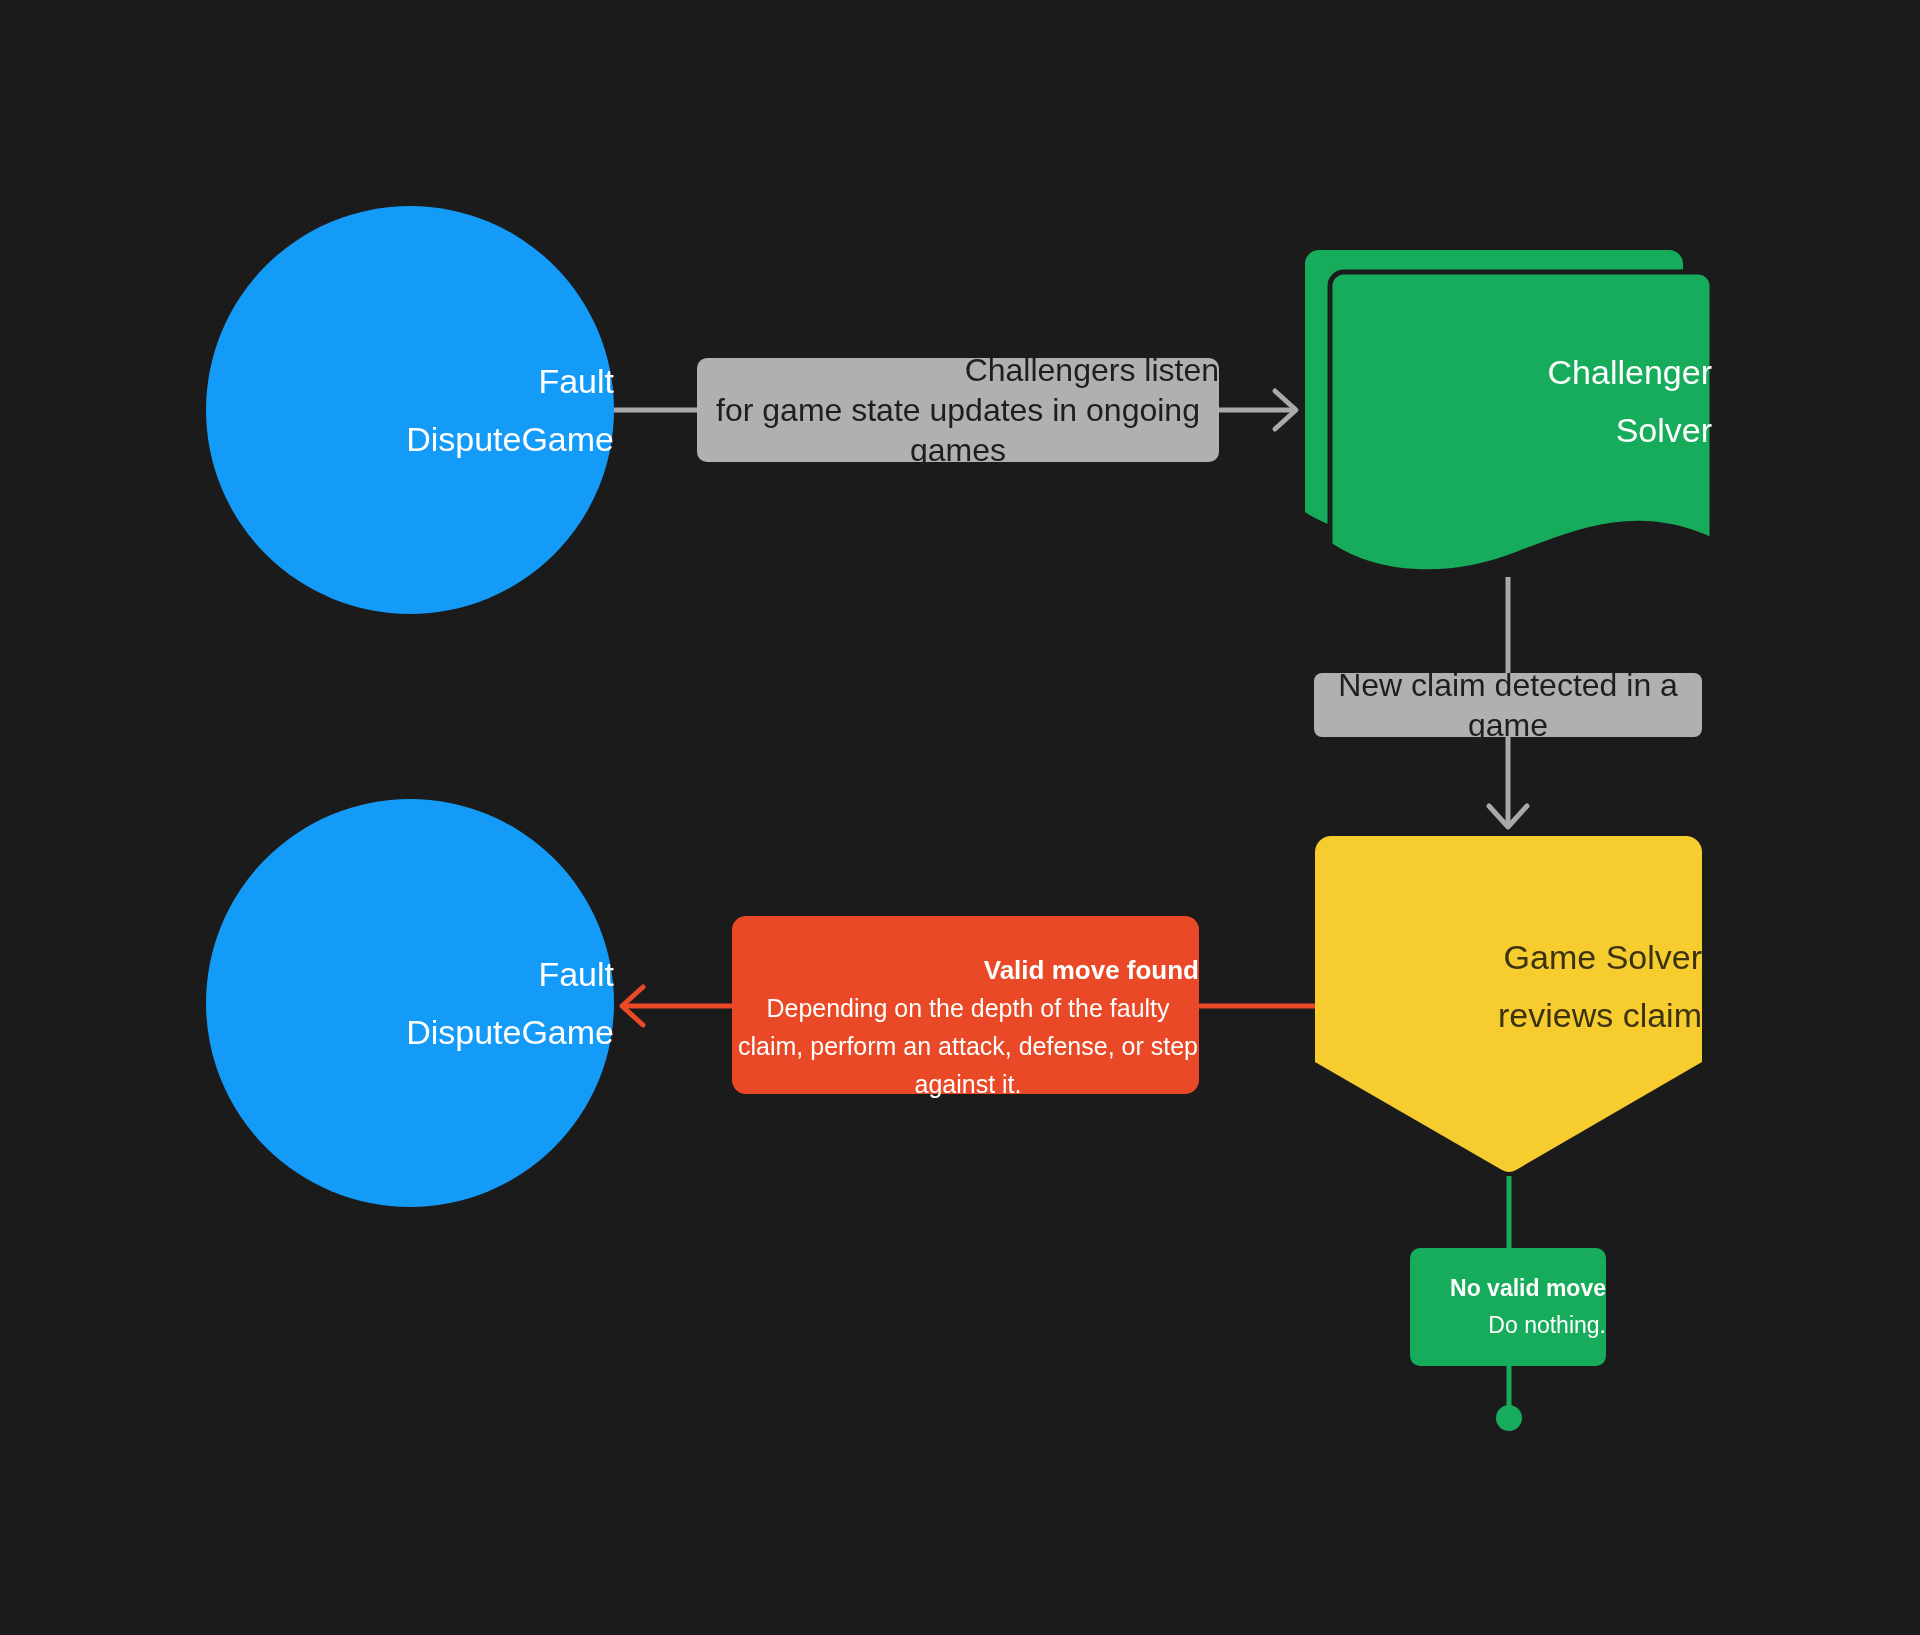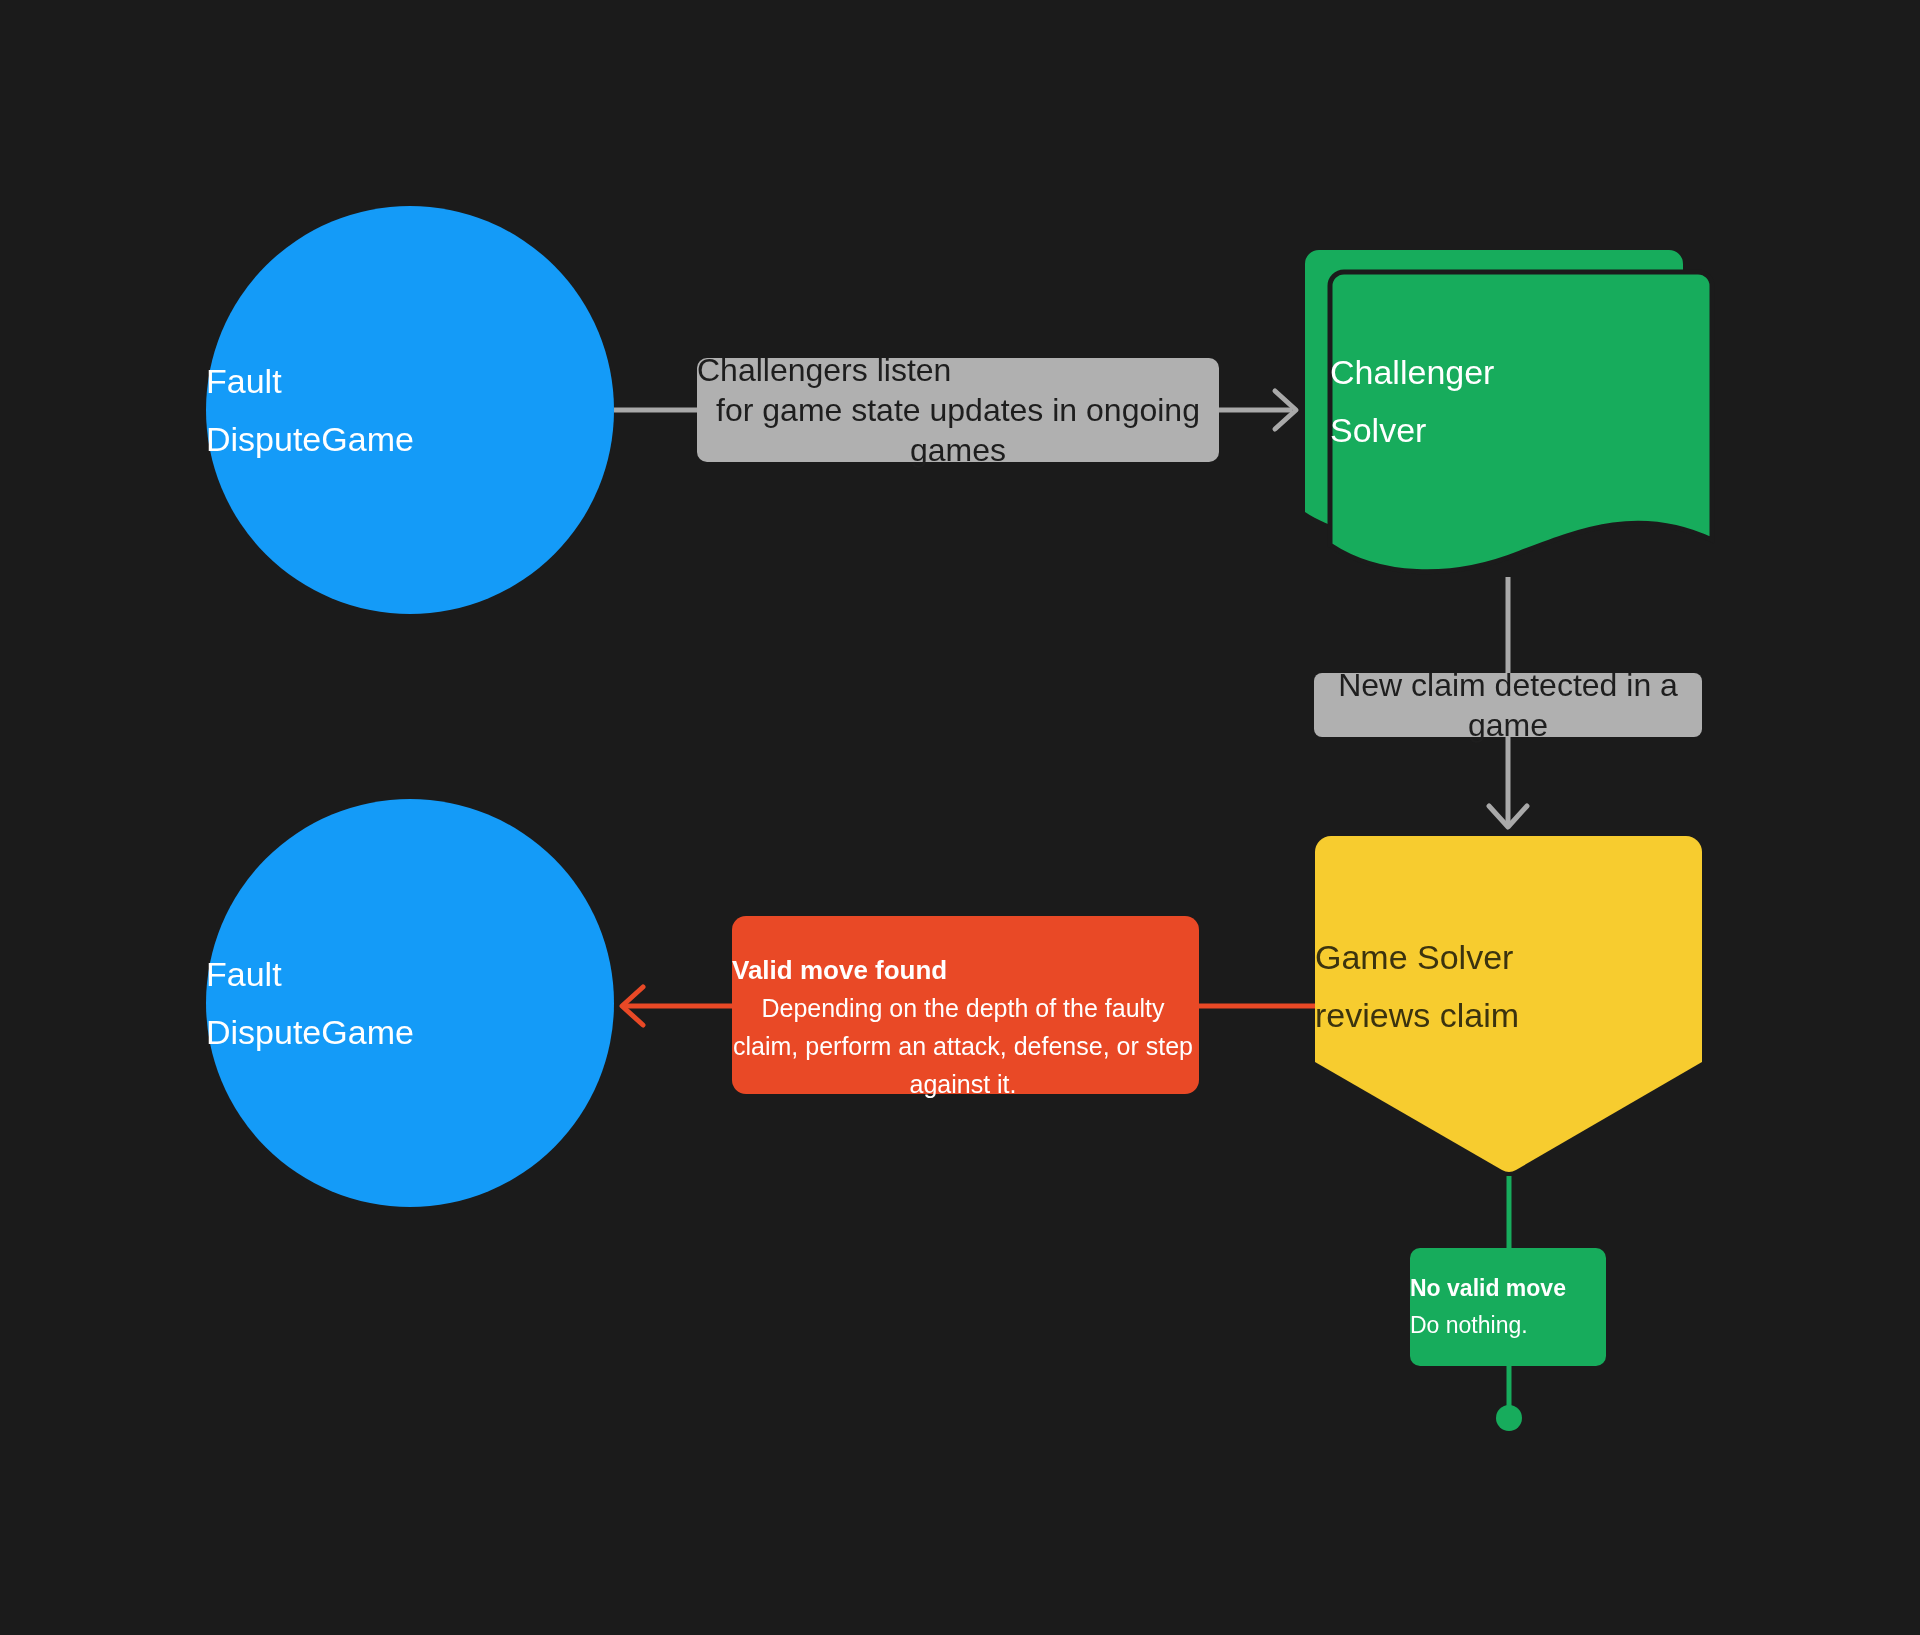--- a/index.html
+++ b/index.html
@@ -7,21 +7,21 @@
     --red:#E94926; --gray:#B0B0B0; --arrow:#A9A9A9;
     --darktext:#1E1E1E; --yellowtext:#3B330F; --white:#FFFFFF;
   }
   html,body{margin:0;padding:0;background:var(--bg);}
   .stage{
     position:relative;width:1920px;height:1635px;background:var(--bg);
     overflow:hidden;font-family:"Liberation Sans",sans-serif;
   }
   .stage svg{position:absolute;left:0;top:0;}
   .abs{position:absolute;box-sizing:border-box;}
-  .center-col{display:flex;flex-direction:column;align-items:flex-start;justify-content:center;text-align:center;}
+  .center-col{display:flex;flex-direction:column;align-items:flex-end;justify-content:center;text-align:center;}
 
   .circle{
     width:408px;height:408px;border-radius:50%;background:var(--blue);
     color:var(--white);font-size:34px;line-height:58px;
   }
   .shape-label{
     color:var(--white);font-size:34px;line-height:58px;text-align:center;
   }
   .gray-label{
     background:var(--gray);color:var(--darktext);

